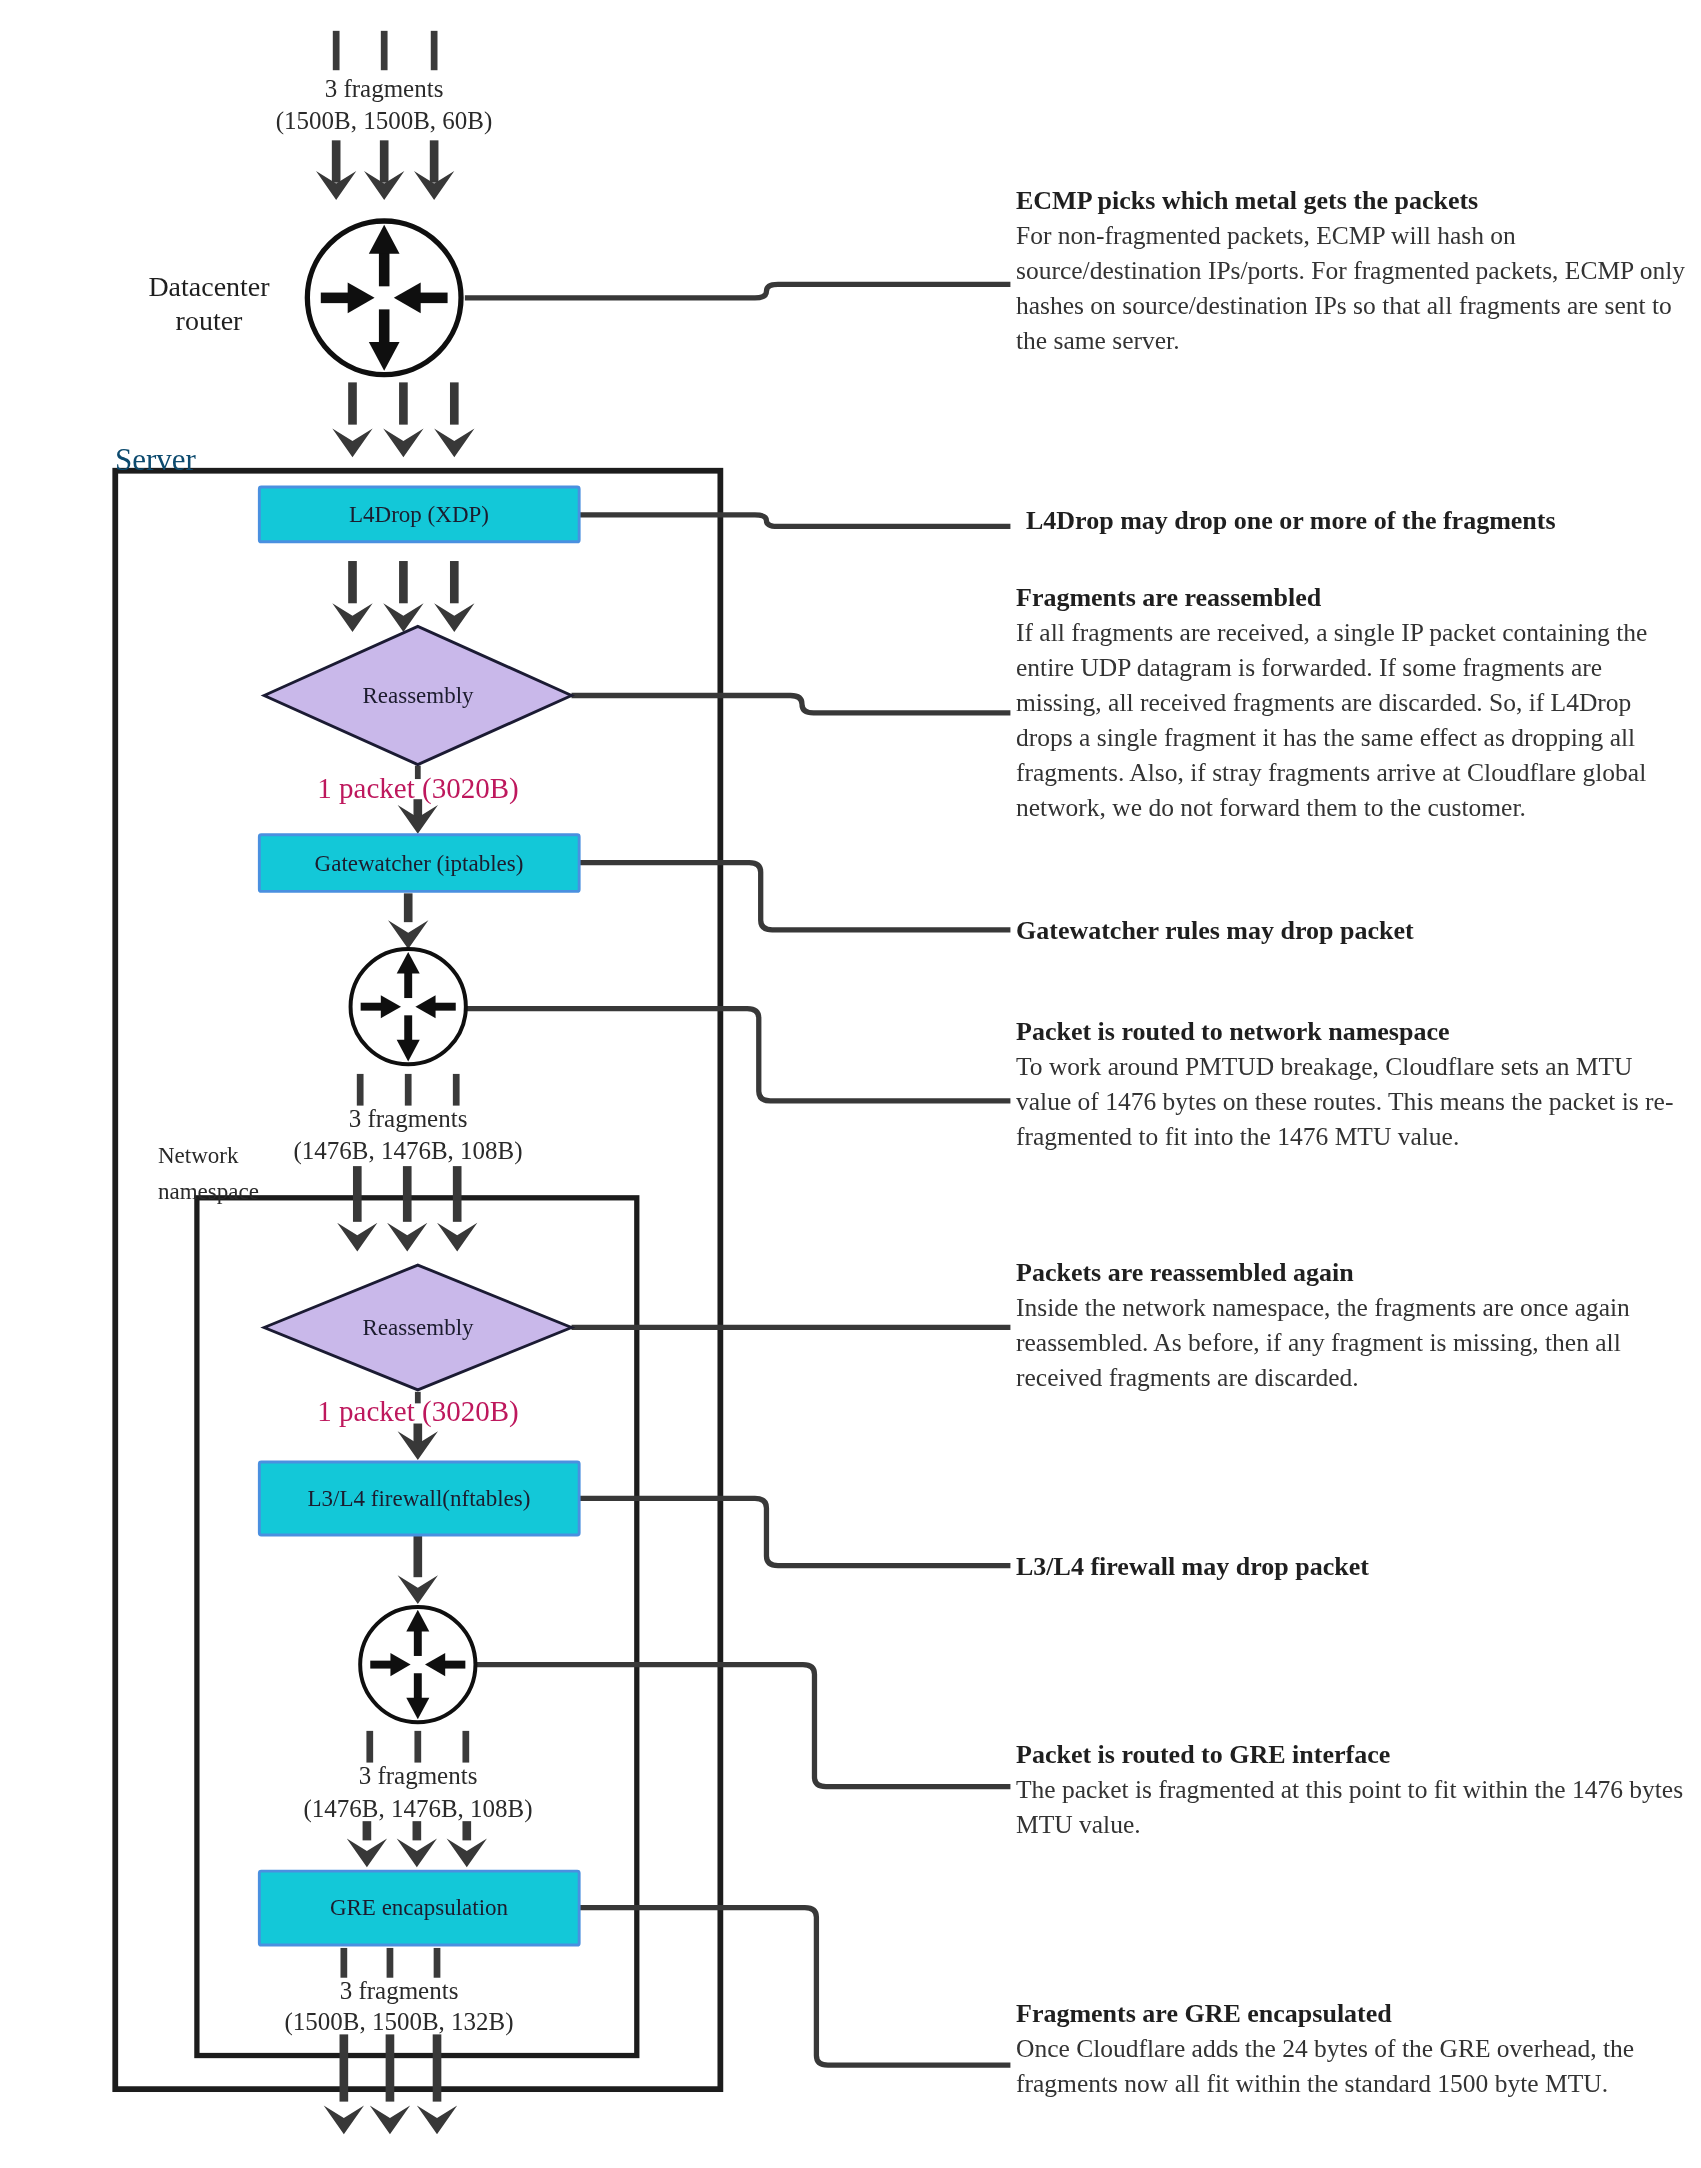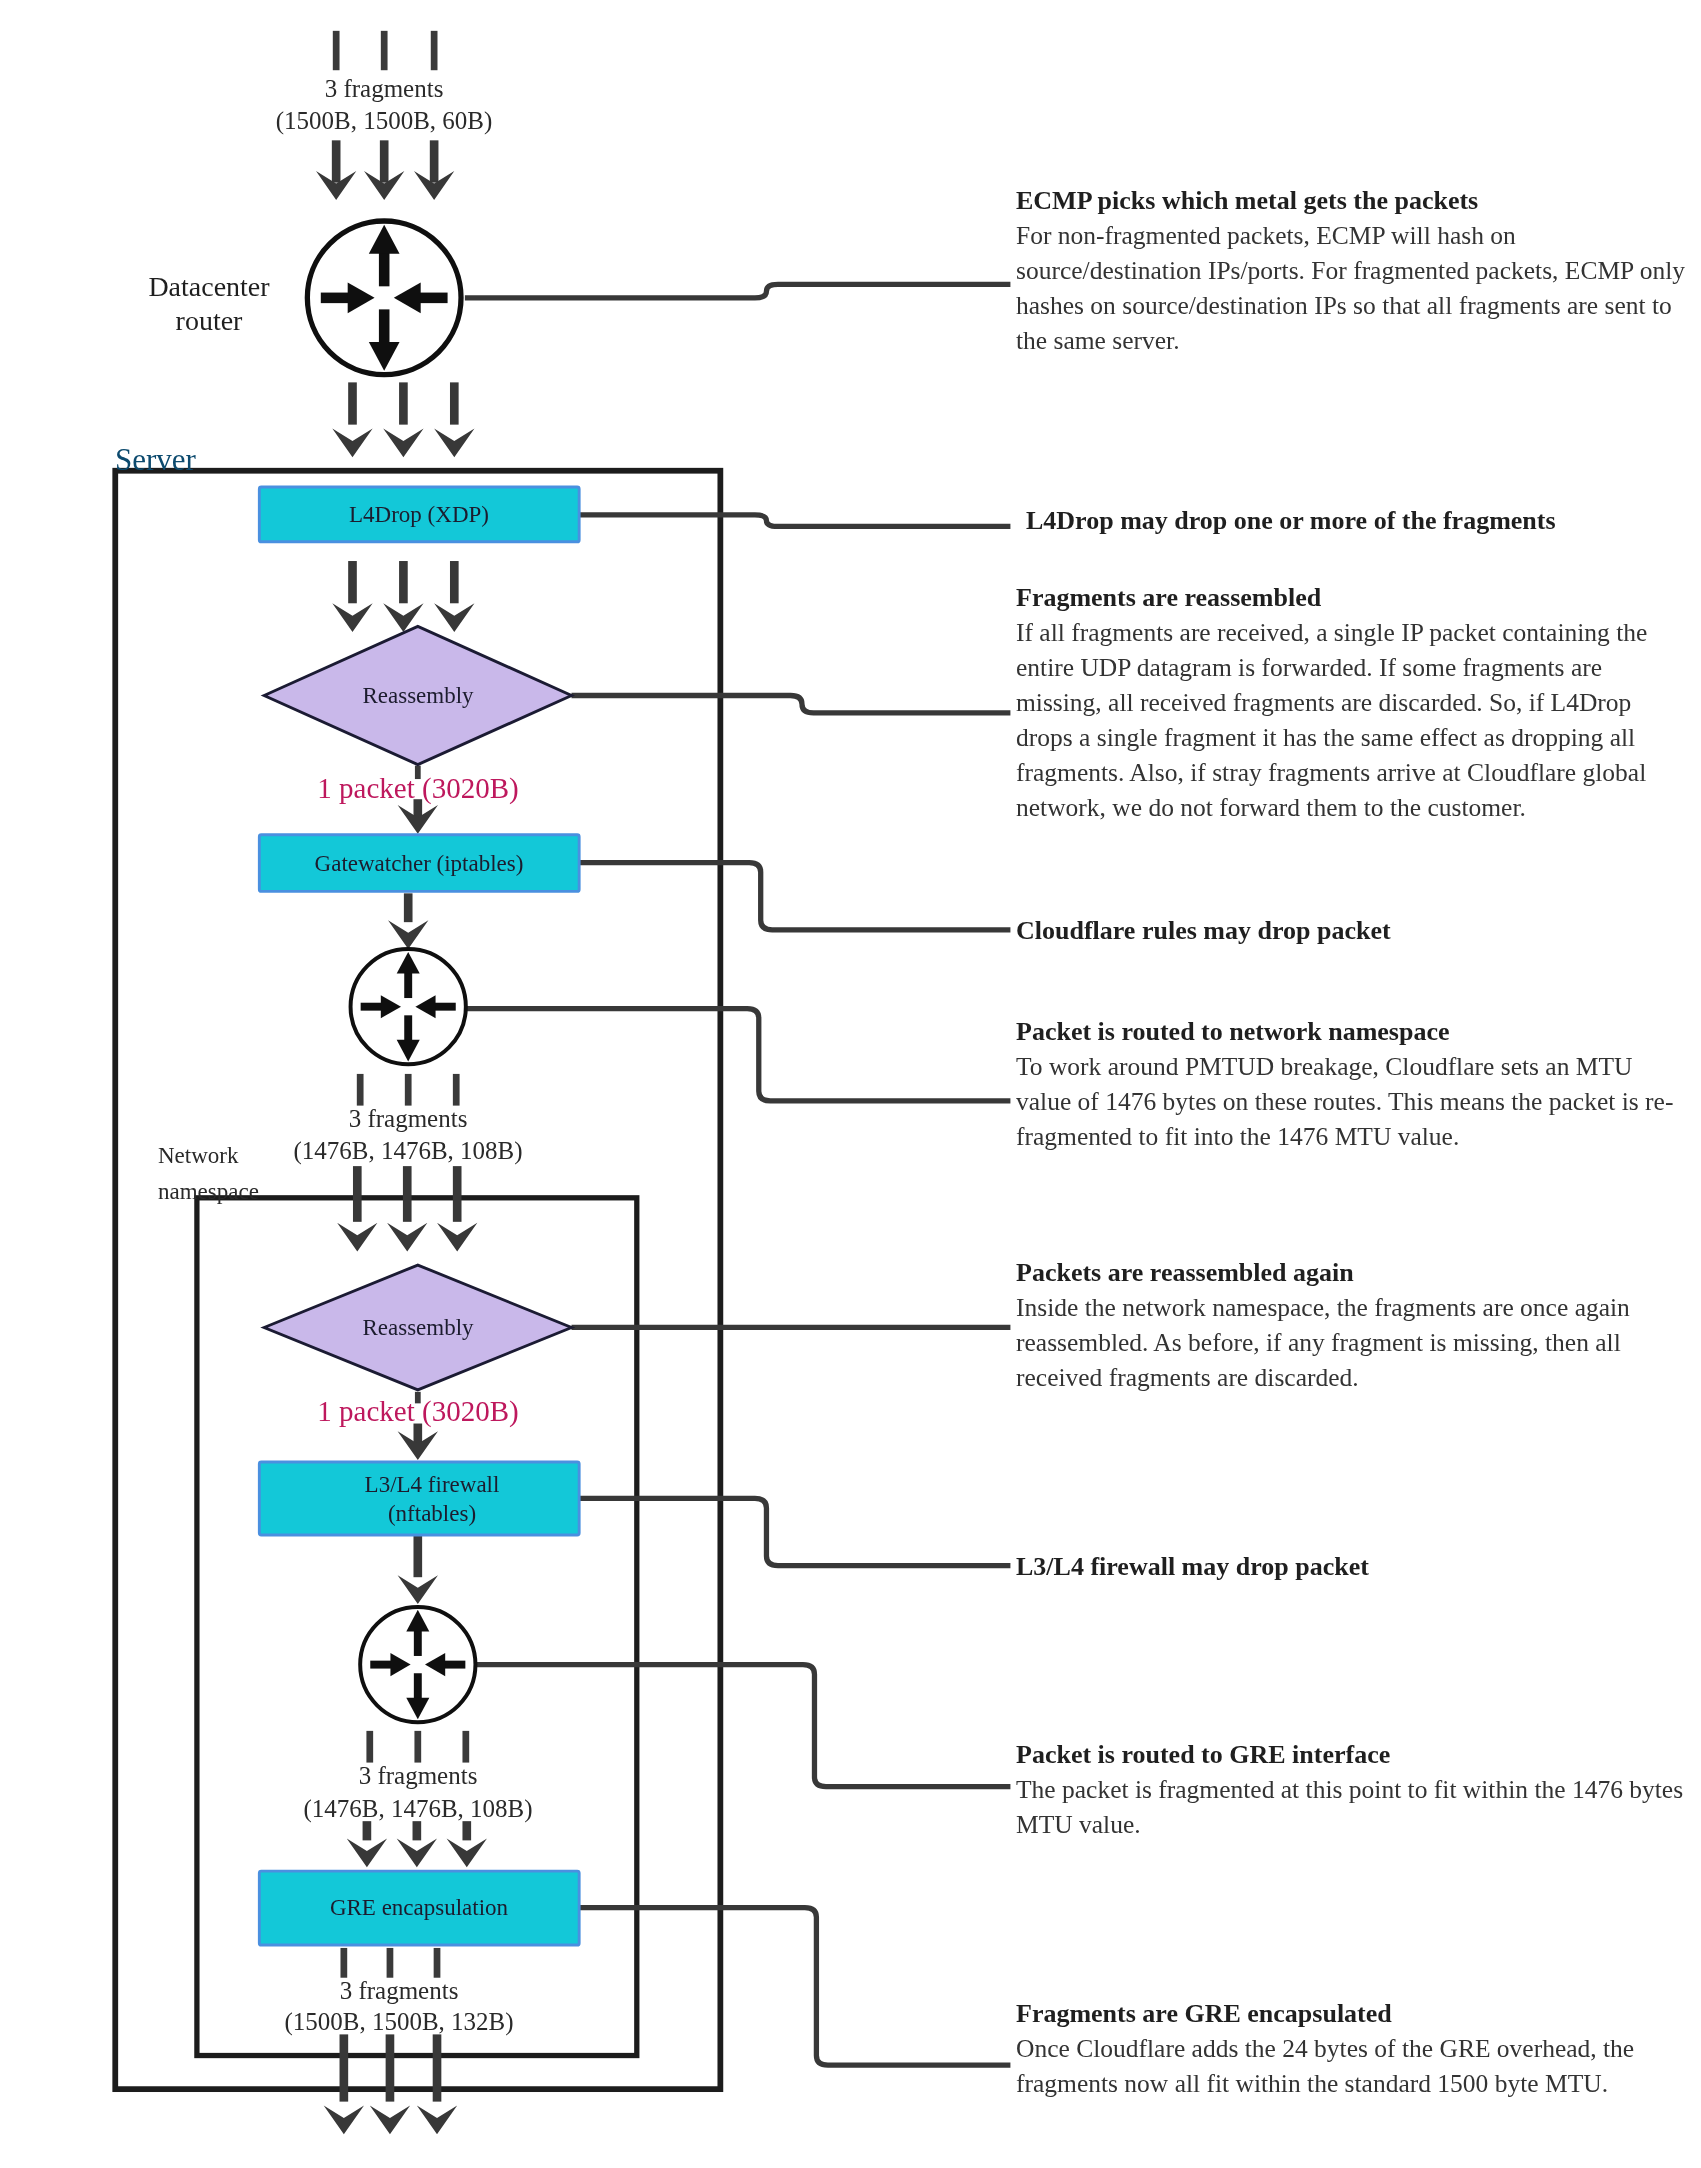--- a/index.html
+++ b/index.html
@@ -11,21 +11,21 @@
   #diagram-svg { position:absolute; left:0; top:0; }
   .lbl { position:absolute; color:#222; white-space:nowrap; }
   .ctr { transform:translateX(-50%); text-align:center; }
   .frag   { font-size:25px; color:#2a2a2a; }
   .pkt    { font-size:29px; color:#be185d; }
   .boxlbl {
     position:absolute; display:flex; align-items:center; justify-content:center;
     font-size:23px; color:#16323a; text-align:center;
   }
   .boxlbl.dark { color:#1c1c2e; }
-  .stack { flex-direction:column; line-height:29px;padding-left:13px; }
+  .stack { line-height:29px; }
   .sidehdr { font-size:28px; line-height:34px; color:#1f1f1f; text-align:center; white-space:normal; }
   .outline-lbl { font-size:23px; color:#2a2a2a; line-height:36px; white-space:normal; }
   .anno { position:absolute; left:1016px; width:678px; color:#333; }
   .anno h3 { margin:0; font-size:26px; line-height:35px; font-weight:bold; color:#1f1f1f; white-space:normal; }
   .anno p  { margin:0; font-size:25.5px; line-height:35px; color:#333; white-space:normal; }
   .ln { fill:none; stroke-width:5.5; stroke-linecap:butt; }
   .stem { fill:#383838; }
   .dash { fill:#3a3a3a; }
 </style>
 </head>
@@ -208,21 +208,21 @@
     <p>For non-fragmented packets, ECMP will hash on source/destination IPs/ports. For fragmented packets, ECMP only hashes on source/destination IPs so that all fragments are sent to the same server.</p>
   </div>
   <div class="anno" style="top:503px;margin-left:10px;">
     <h3>L4Drop may drop one or more of the fragments</h3>
   </div>
   <div class="anno" style="top:580px;">
     <h3>Fragments are reassembled</h3>
     <p>If all fragments are received, a single IP packet containing the entire UDP datagram is forwarded. If some fragments are missing, all received fragments are discarded. So, if L4Drop drops a single fragment it has the same effect as dropping all fragments. Also, if stray fragments arrive at Cloudflare global network, we do not forward them to the customer.</p>
   </div>
   <div class="anno" style="top:913px;">
-    <h3>Cloudflare rules may drop packet</h3>
+    <h3>Gatewatcher rules may drop packet</h3>
   </div>
   <div class="anno" style="top:1014px;">
     <h3>Packet is routed to network namespace</h3>
     <p>To work around PMTUD breakage, Cloudflare sets an MTU value of 1476 bytes on these routes. This means the packet is re-fragmented to fit into the 1476 MTU value.</p>
   </div>
   <div class="anno" style="top:1255px;">
     <h3>Packets are reassembled again</h3>
     <p>Inside the network namespace, the fragments are once again reassembled. As before, if any fragment is missing, then all received fragments are discarded.</p>
   </div>
   <div class="anno" style="top:1549px;">

